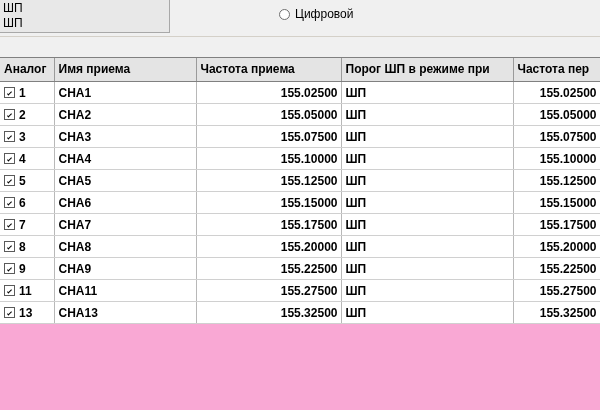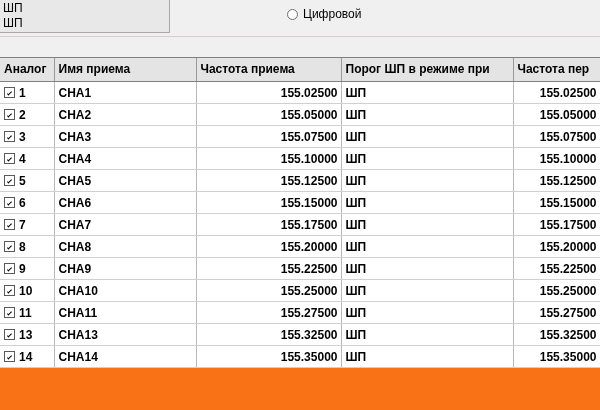--- a/index.html
+++ b/index.html
@@ -40,21 +40,21 @@
     box-sizing: border-box;
     padding: 1px 0 0 3px;
     line-height: 15px;
     font-size: 12px;
   }
   .sp-box div {
     height: 15px;
   }
   .radio-wrap {
     position: absolute;
-    left: 287px;
+    left: 279px;
     top: 7px;
     display: flex;
     align-items: center;
     gap: 5px;
     font-size: 12px;
   }
   .radio-dot {
     width: 11px;
     height: 11px;
     border: 1px solid #707070;
@@ -71,21 +71,21 @@
     border-top: 1px solid #d4d0c8;
   }
 
   
   .grid {
     position: absolute;
     left: 0;
     top: 57px;
     width: 600px;
     height: 353px;
-    background: #f97316;
+    background: #f9a8d4;
     overflow: hidden;
     border-top: 1px solid #808080;
   }
   table.tbl {
     border-collapse: collapse;
     width: 600px;
     table-layout: fixed;
   }
   table.tbl th {
     background: #e4e4e4;
@@ -292,61 +292,37 @@
             </td>
             <td>CHA9</td>
             <td class="num">155.22500</td>
             <td>ШП</td>
             <td class="num">155.22500</td>
           </tr>
           <tr>
             <td>
               <span class="cell-check">
                 <span class="chk"></span>
-                <span>10</span>
-              </span>
-            </td>
-            <td>CHA10</td>
-            <td class="num">155.25000</td>
-            <td>ШП</td>
-            <td class="num">155.25000</td>
-          </tr>
-          <tr>
-            <td>
-              <span class="cell-check">
-                <span class="chk"></span>
                 <span>11</span>
               </span>
             </td>
             <td>CHA11</td>
             <td class="num">155.27500</td>
             <td>ШП</td>
             <td class="num">155.27500</td>
           </tr>
           <tr>
             <td>
               <span class="cell-check">
                 <span class="chk"></span>
                 <span>13</span>
               </span>
             </td>
             <td>CHA13</td>
             <td class="num">155.32500</td>
             <td>ШП</td>
             <td class="num">155.32500</td>
-          </tr>
-          <tr>
-            <td>
-              <span class="cell-check">
-                <span class="chk"></span>
-                <span>14</span>
-              </span>
-            </td>
-            <td>CHA14</td>
-            <td class="num">155.35000</td>
-            <td>ШП</td>
-            <td class="num">155.35000</td>
           </tr>
         </tbody>
     </table>
   </div>
 
 </div>
 
 </body></html>

